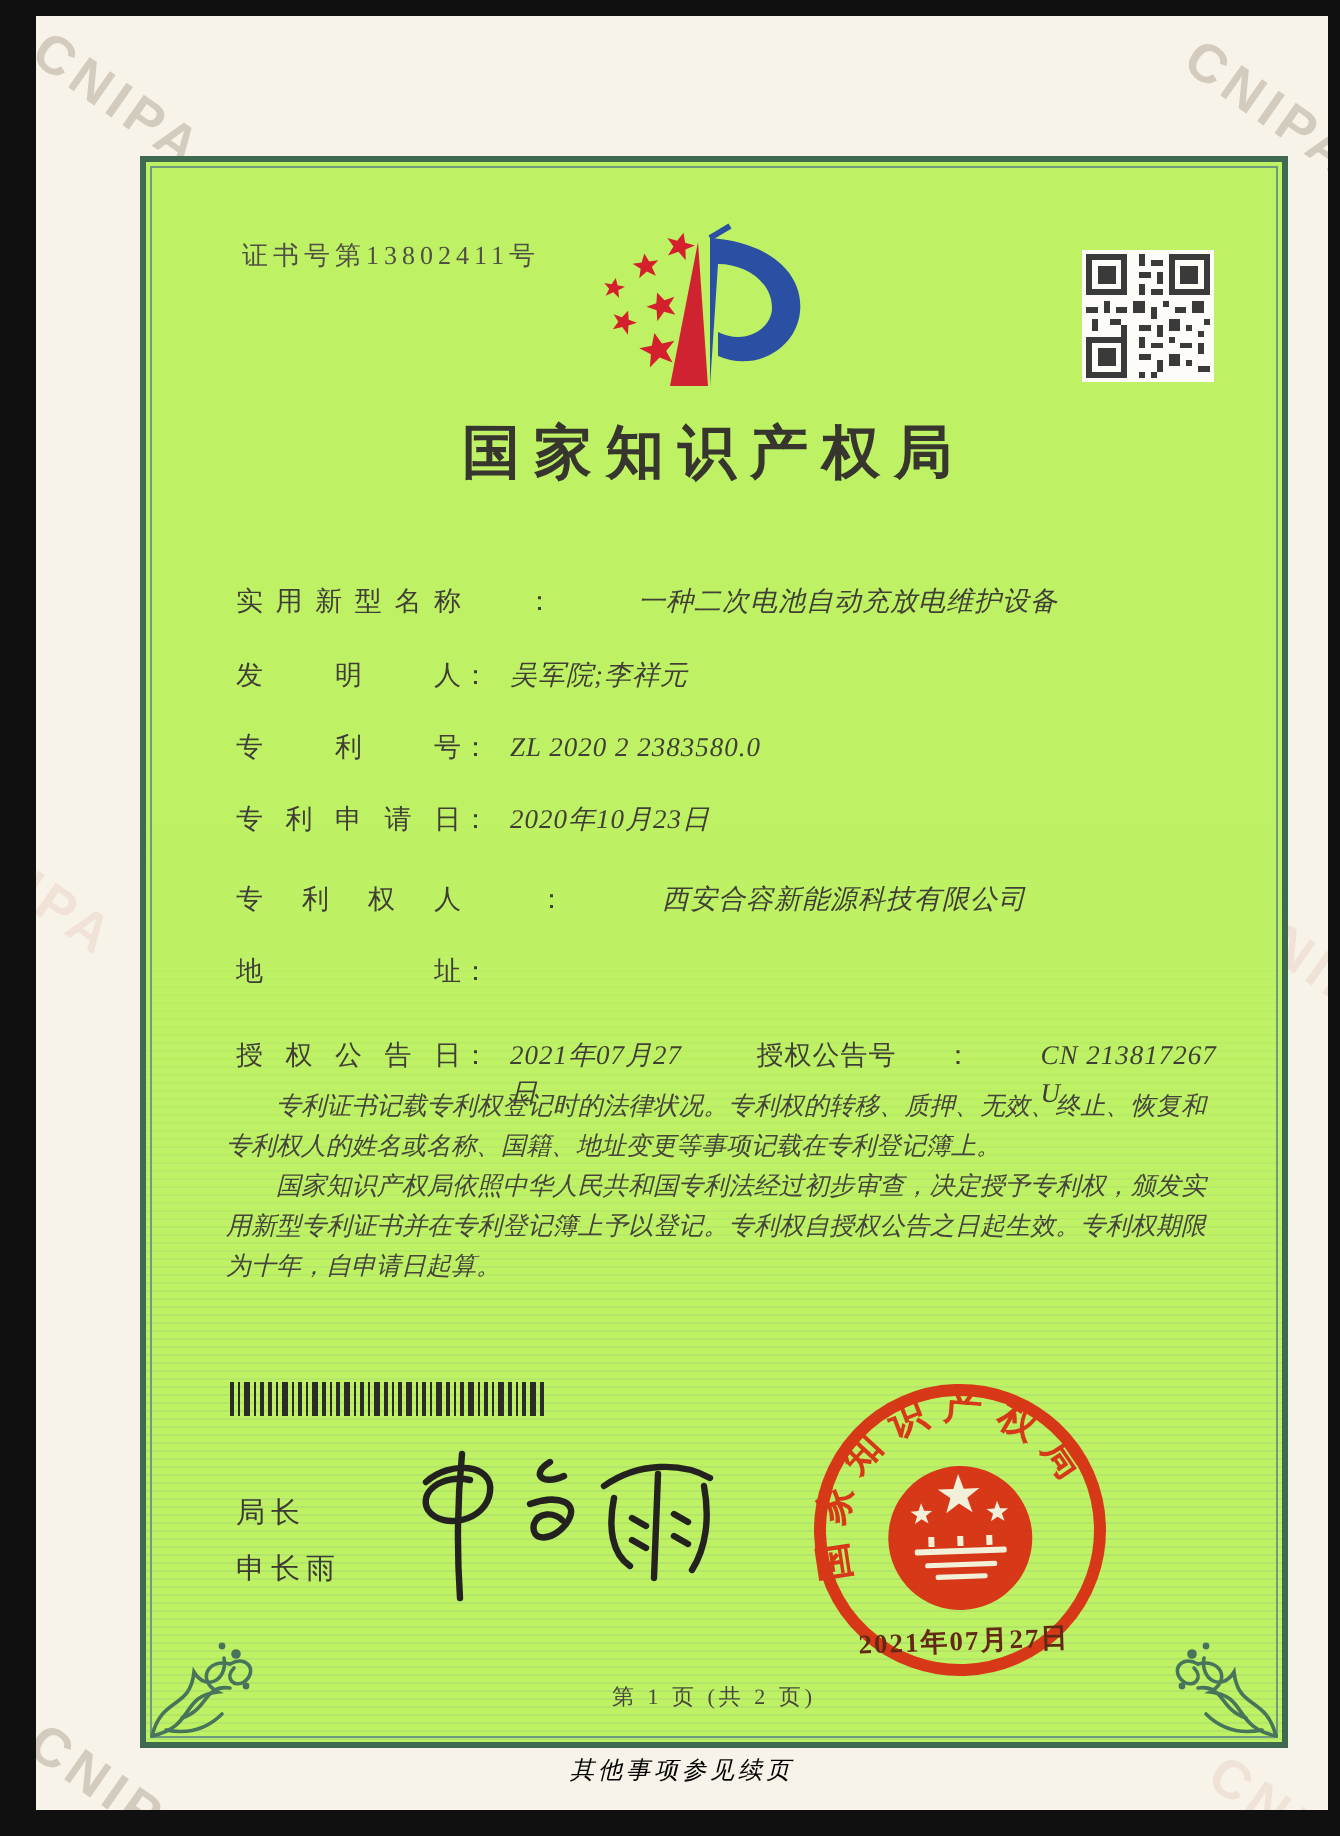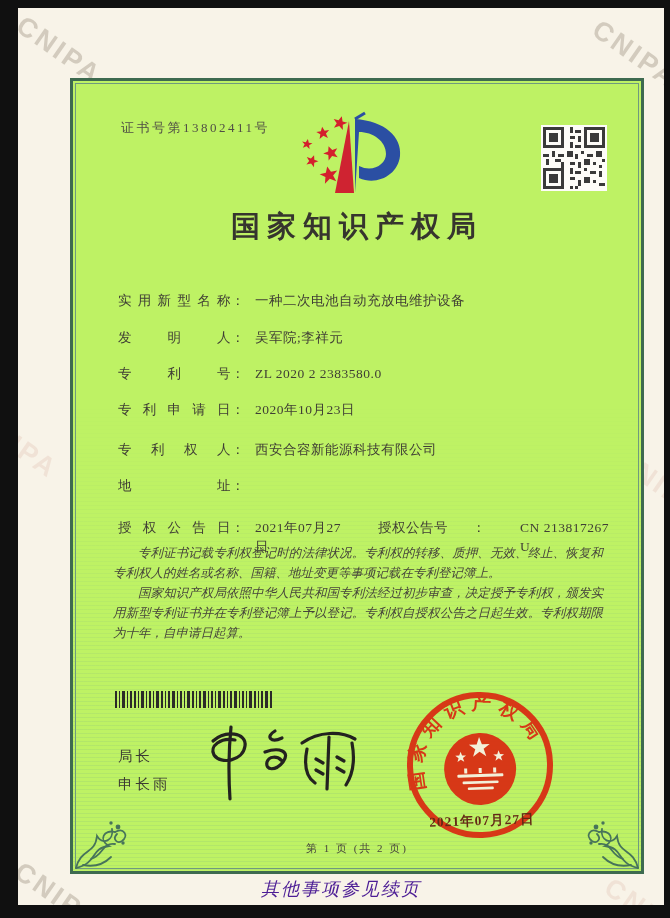--- a/index.html
+++ b/index.html
@@ -48,21 +48,21 @@
   
   .frow{
     position:absolute;left:45px;right:30px;font-size:13.5px;color:#403f35;
     letter-spacing:0.5px;line-height:19px;display:flex;align-items:flex-start;
   }
   .flabel{
     display:inline-block;width:113px;flex:0 0 113px;
     text-align:justify;text-align-last:justify;white-space:nowrap;
   }
   .fcolon{flex:0 0 auto;margin-right:10px;}
-  .fvalue{flex:0 1 auto;}
+  .fvalue{flex:0 1 auto;font-style:italic;}
   .addr-value{max-width:358px;}
   .grant-group2{margin-left:28px;display:flex;gap:24px;}
   .grant-group2 .flabel2{white-space:nowrap;}
   
   .paras{
     position:absolute;left:40px;top:462px;width:490px;
     font-size:12.5px;line-height:20px;color:#46453b;font-style:italic;
     text-align:justify;
   }
   .paras p{margin:0;text-indent:2em;}
@@ -72,21 +72,21 @@
   .sig-label-1{top:666px;}
   .sig-label-2{top:694px;}
   .signature{position:absolute;left:126px;top:638px;}
   .seal{position:absolute;left:331px;top:608px;width:152px;height:152px;transform:rotate(-2deg);}
   .page-num{
     position:absolute;left:0;top:760px;width:100%;text-align:center;
     font-size:11px;color:#48473d;letter-spacing:2px;
   }
   .footer-note{
     position:absolute;left:0;top:869px;width:100%;text-align:center;
-    font-size:18px;color:#4c1d95;font-style:italic;letter-spacing:2px;
+    font-size:12px;color:#000000;font-style:italic;letter-spacing:2px;
   }
 </style>
 </head>
 <body>
 
 <div class="page">
 
   <div class="wm wm-gray" style="left:10px;top:2px;">CNIPA</div>
   <div class="wm wm-gray" style="left:586px;top:6px;">CNIPA</div>
   <div class="wm wm-pink" style="left:213px;top:104px;">CNIPA</div>
@@ -195,41 +195,41 @@
           <rect x="14" y="17" width="2" height="2"></rect>
         <rect x="17" y="18" width="1" height="1"></rect>
           <rect x="19" y="19" width="2" height="1"></rect>
         <rect x="9" y="20" width="1" height="1"></rect>
           <rect x="11" y="20" width="1" height="1"></rect>
       </g>
     </svg>
 
     <div class="title">国家知识产权局</div>
 
-    <div class="frow" style="top:210px;">
+    <div class="frow" style="top:210px;gap:32px;">
       <span class="flabel">实用新型名称</span>
       <span class="fcolon">：</span>
       <span class="fvalue">一种二次电池自动充放电维护设备</span>
     </div>
     <div class="frow" style="top:247px;">
       <span class="flabel">发明人</span>
       <span class="fcolon">：</span>
       <span class="fvalue">吴军院;李祥元</span>
     </div>
     <div class="frow" style="top:283px;">
       <span class="flabel">专利号</span>
       <span class="fcolon">：</span>
       <span class="fvalue">ZL 2020 2 2383580.0</span>
     </div>
     <div class="frow" style="top:319px;">
       <span class="flabel">专利申请日</span>
       <span class="fcolon">：</span>
       <span class="fvalue">2020年10月23日</span>
     </div>
-    <div class="frow" style="top:359px;">
+    <div class="frow" style="top:359px;gap:38px;">
       <span class="flabel">专利权人</span>
       <span class="fcolon">：</span>
       <span class="fvalue">西安合容新能源科技有限公司</span>
     </div>
     <div class="frow" style="top:395px;">
       <span class="flabel">地址</span>
       <span class="fcolon">：</span>
     </div>
     <div class="frow" style="top:437px;">
       <span class="flabel">授权公告日</span>

